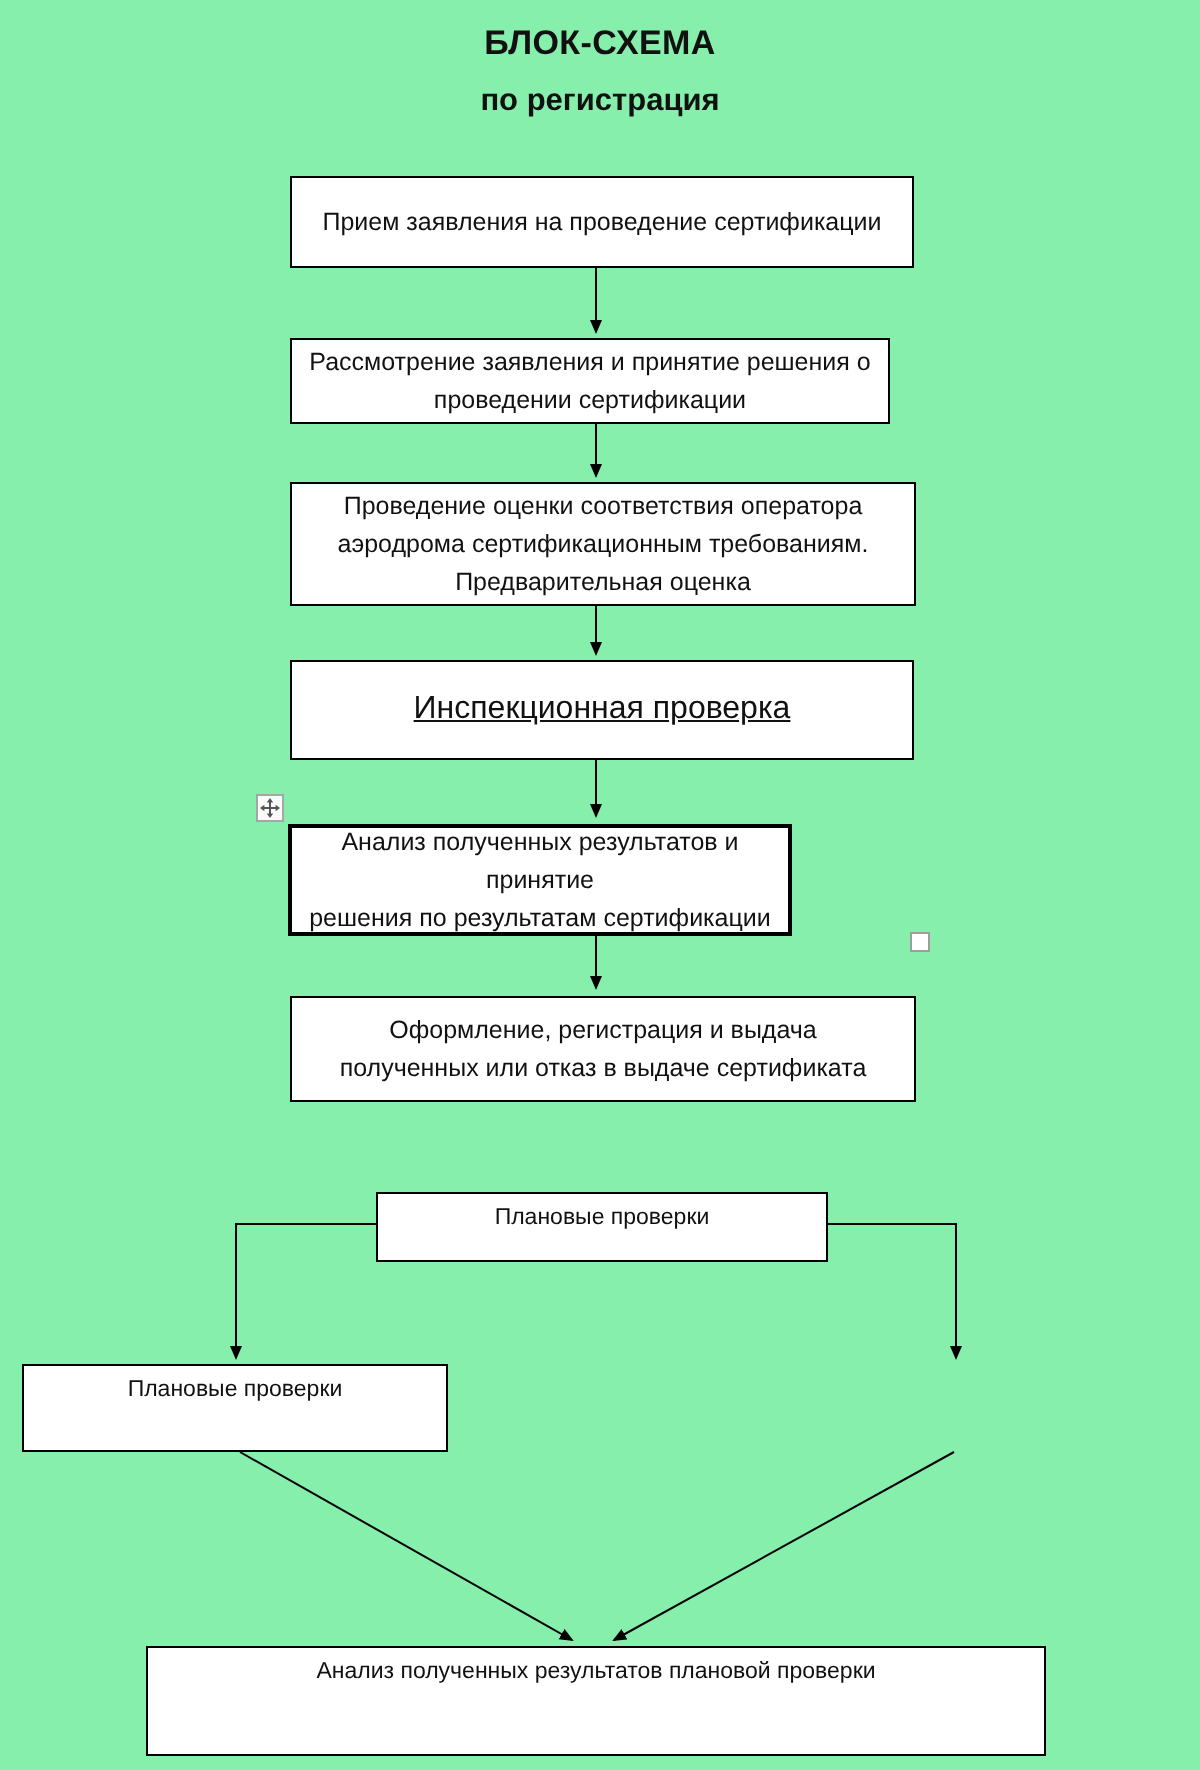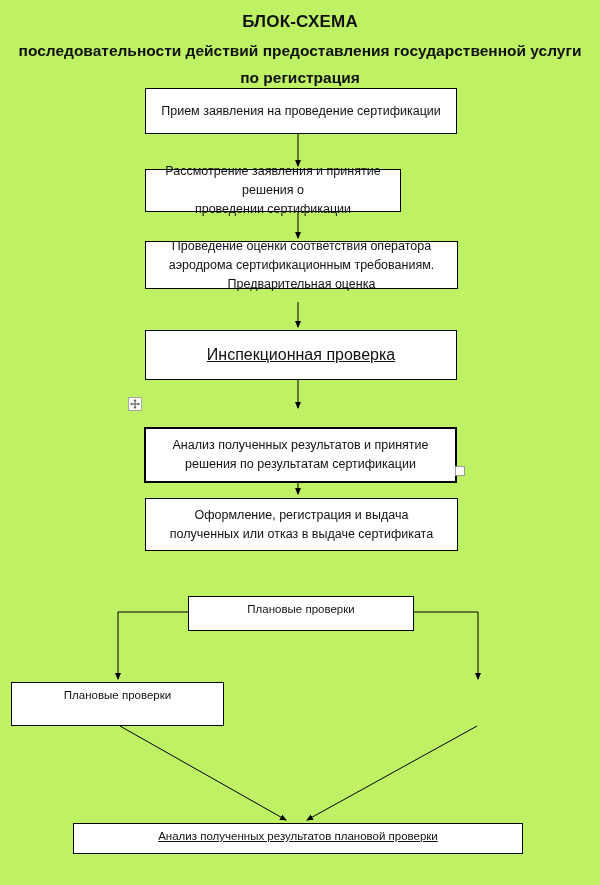--- a/index.html
+++ b/index.html
@@ -1,66 +1,65 @@
 <!DOCTYPE html>
 <html><head>
 <meta charset="utf-8">
 <style>
   html,body{margin:0;padding:0;}
   body{
     width:600px;height:885px;background:#ffffff;
     font-family:"Liberation Sans", sans-serif;color:#111;
     overflow:hidden;
   }
-  .page{position:relative;width:600px;height:885px;background:#bef264;}
+  .page{position:relative;width:600px;height:885px;background:#86efac;}
 
   .title{position:absolute;top:12px;left:0;width:600px;text-align:center;font-weight:bold;}
   .t1{font-size:17px;margin-bottom:10px;letter-spacing:.2px;}
   .t2{font-size:15.5px;margin-bottom:9px;}
 
   .box{
     position:absolute;box-sizing:border-box;
     border:1px solid #000;background:#fff;
     display:flex;align-items:center;justify-content:center;
     text-align:center;font-size:12.5px;line-height:19px;
     padding:16px 6px;white-space:pre-line;
   }
   .b1{left:145px;top:88px;width:312px;height:46px;}
-  .b2{left:145px;top:169px;width:256px;height:43px;}
-  .b3{left:145px;top:241px;width:313px;height:48px;}
+  .b2{left:145px;top:169px;width:300px;height:43px;}
+  .b3{left:145px;top:241px;width:313px;height:62px;}
   .b4{left:145px;top:330px;width:312px;height:50px;font-size:16px;line-height:20px;text-decoration:underline;}
-  .b5{left:144px;top:427px;width:313px;height:56px;border-width:2px;text-align:center;}
+  .b5{left:144px;top:412px;width:252px;height:56px;border-width:2px;text-align:center;}
   .b6{left:145px;top:498px;width:313px;height:53px;}
 
   .low{align-items:flex-start;padding-top:5px;font-size:11.5px;line-height:15px;}
   .ba{left:188px;top:596px;width:226px;height:35px;}
   .bb{left:11px;top:682px;width:213px;height:44px;}
   .bc{left:372px;top:682px;width:213px;height:44px;}
-  .bd{left:73px;top:823px;width:450px;height:31px;text-decoration:underline;}
+  .bd{left:73px;top:823px;width:450px;height:55px;}
 
   .connectors{position:absolute;left:0;top:0;width:600px;height:885px;pointer-events:none;}
 
   .handle-move{
     position:absolute;left:128px;top:397px;width:14px;height:14px;
     box-sizing:border-box;border:1px solid #a6a6a6;background:#fbfbfb;
     display:flex;align-items:center;justify-content:center;
   }
   .handle-resize{
     position:absolute;left:455px;top:466px;width:10px;height:10px;
     box-sizing:border-box;border:1px solid #9d9d9d;background:#fff;
   }
 </style>
 </head>
 <body>
 
 <div class="page">
 
   <div class="title">
     <div class="t1">БЛОК-СХЕМА</div>
-    <div class="t2">последовательности действий предоставления государственной услуги</div>
     <div class="t2">по регистрация</div>
   </div>
 
   <svg class="connectors" viewBox="0 0 600 885" xmlns="http://www.w3.org/2000/svg">
     <defs>
       <marker id="ah" markerUnits="userSpaceOnUse" markerWidth="10" markerHeight="10" refX="6" refY="3" orient="auto">
         <path d="M0,0 L7,3 L0,6 Z" fill="#000"></path>
       </marker>
     </defs>
 

